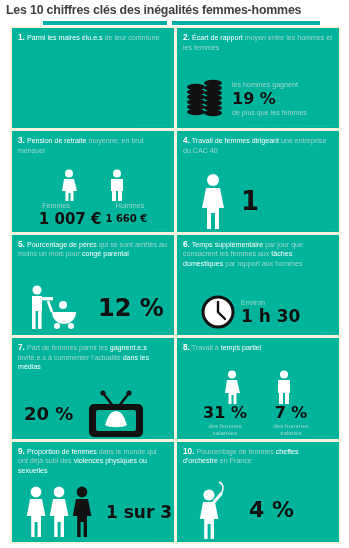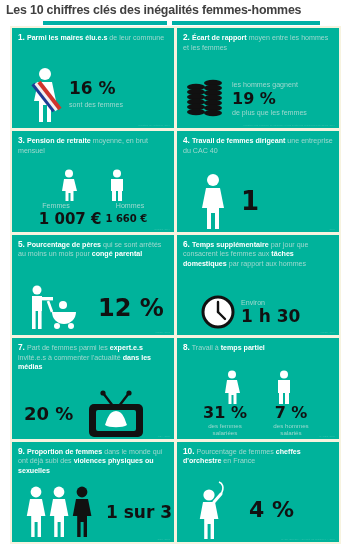--- a/index.html
+++ b/index.html
@@ -28,21 +28,21 @@
     display:grid;
     grid-template-columns:1fr 1fr;
     grid-template-rows:repeat(5,1fr);
     gap:3px;padding:2px;box-sizing:border-box;
   }
   .card{
     position:relative;background:#00b39b;overflow:hidden;
     padding:5px 6px 0 6px;box-sizing:border-box;
   }
   .hd{font-size:7.1px;line-height:9.6px;color:#9fd8cf;margin:0;}
-  .hd b{color:#ffffff;font-weight:bold;}
+  .hd b{color:#ffffff;font-weight:normal;}
   .num{color:#ffffff;font-weight:bold;font-size:8.3px;}
   .src{
     position:absolute;right:4px;bottom:2px;
     font-size:2.3px;color:#35c0ab;letter-spacing:0.1px;
     white-space:nowrap;
   }
   .body{position:absolute;left:0;right:0;bottom:6px;top:auto;}
 
   .big{
     font-family:"DejaVu Sans","Liberation Sans",sans-serif;
@@ -69,35 +69,20 @@
   </div>
 
   <div class="grid">
 
     <div class="card">
       <p class="hd">
         <span class="num">1.</span>
         <b>Parmi les maires élu.e.s</b>
         <span>de leur commune</span>
       </p>
-      <div class="body row" style="bottom:4px;height:58px;padding-left:16px;">
-        <span>
-          <svg width="34" height="56" viewBox="0 0 34 56">
-            <circle cx="17" cy="7" r="6" fill="#fff"></circle>
-            <path d="M10 15 h14 l4 19 h-5 l0 21 h-4 l0-17 h-4 l0 17 h-4 l0-21 h-5 z" fill="#fff"></path>
-            <path d="M5 17 L26 44" stroke="#1f3a93" stroke-width="4" fill="none"></path>
-            <path d="M8 16 L29 43" stroke="#f2f2f2" stroke-width="4" fill="none"></path>
-            <path d="M11 15 L32 42" stroke="#d0342c" stroke-width="4" fill="none"></path>
-          </svg>
-        </span>
-        <div class="col" style="margin-left:7px;">
-          <div class="big" style="font-size:17px;">16 %</div>
-          <div class="lbl" style="margin-top:4px;">sont des femmes</div>
-        </div>
-      </div>
       <div class="src">Ministère de l'Intérieur, 2014</div>
     </div>
 
     <div class="card">
       <p class="hd">
         <span class="num">2.</span>
         <b>Écart de rapport</b>
         <span>moyen entre les hommes et les femmes</span>
       </p>
       <div class="body row" style="bottom:4px;height:50px;padding-left:6px;">
@@ -232,21 +217,21 @@
           <div class="big" style="font-size:17px;">1 h 30</div>
         </div>
       </div>
       <div class="src">INSEE, 2010</div>
     </div>
 
     <div class="card">
       <p class="hd">
         <span class="num">7.</span>
         <span>Part de femmes parmi les</span>
-        <b>expert.e.s</b>
+        <b>gagnent.e.s</b>
         <span>invité.e.s à commenter l'actualité</span>
         <b>dans les médias</b>
       </p>
       <div class="body row" style="bottom:3px;height:44px;padding-left:12px;">
         <div class="big" style="font-size:18px;">20 %</div>
         <span style="margin-left:10px;">
           <svg width="64" height="48" viewBox="0 0 64 48">
             <path d="M20 3 L30 16 M46 3 L36 16" stroke="#111" stroke-width="2.4" fill="none"></path>
             <circle cx="20" cy="3" r="2.6" fill="#111"></circle>
             <circle cx="46" cy="3" r="2.6" fill="#111"></circle>

